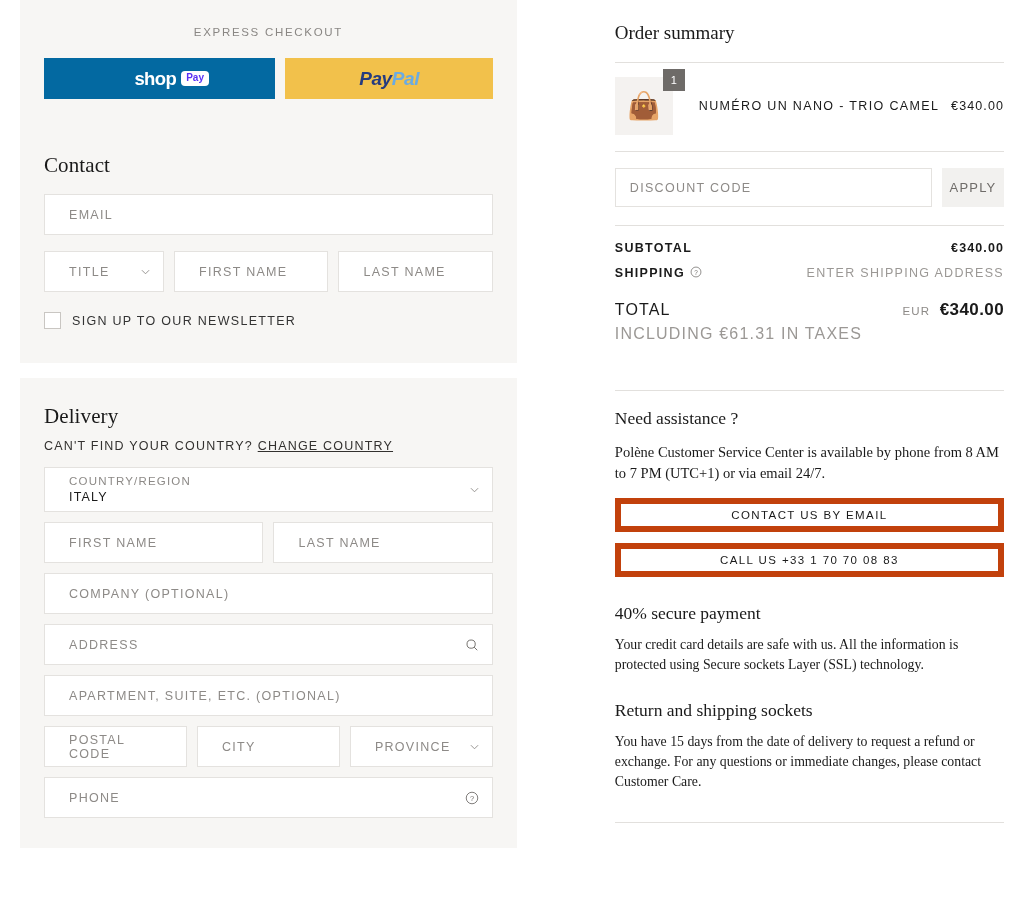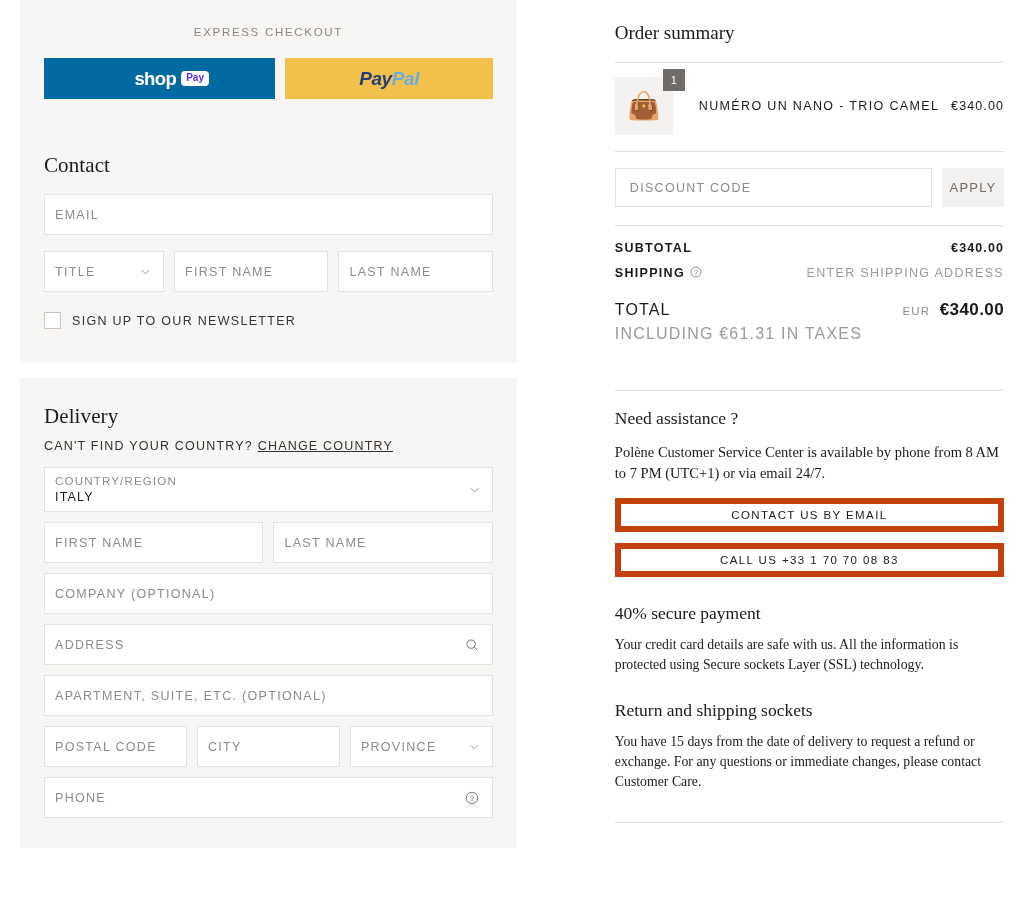--- a/index.html
+++ b/index.html
@@ -52,21 +52,21 @@
   
   .sec-title {
     font-family: "Liberation Serif", serif; font-size: 21px;
     font-weight: normal; color: #1a1a1a; letter-spacing: 0.1px;
   }
   .contact-panel { padding: 24px 24px 34px; }
   .delivery-panel { padding: 26px 24px 30px; }
 
   .field {
     background: #fff; border: 1px solid #e4e2df; height: 41px;
-    display: flex; align-items: center; padding: 0 10px; position: relative;
+    display: flex; align-items: center; padding: 0 24px; position: relative;
   }
   .field-ph {
     font-size: 12.5px; letter-spacing: 1.3px; color: #8d8a87;
     text-transform: uppercase;
   }
   .row { display: flex; gap: 10px; }
   .mt14 { margin-top: 14px; }
   .mt16 { margin-top: 16px; }
   .mt10 { margin-top: 10px; }
 

